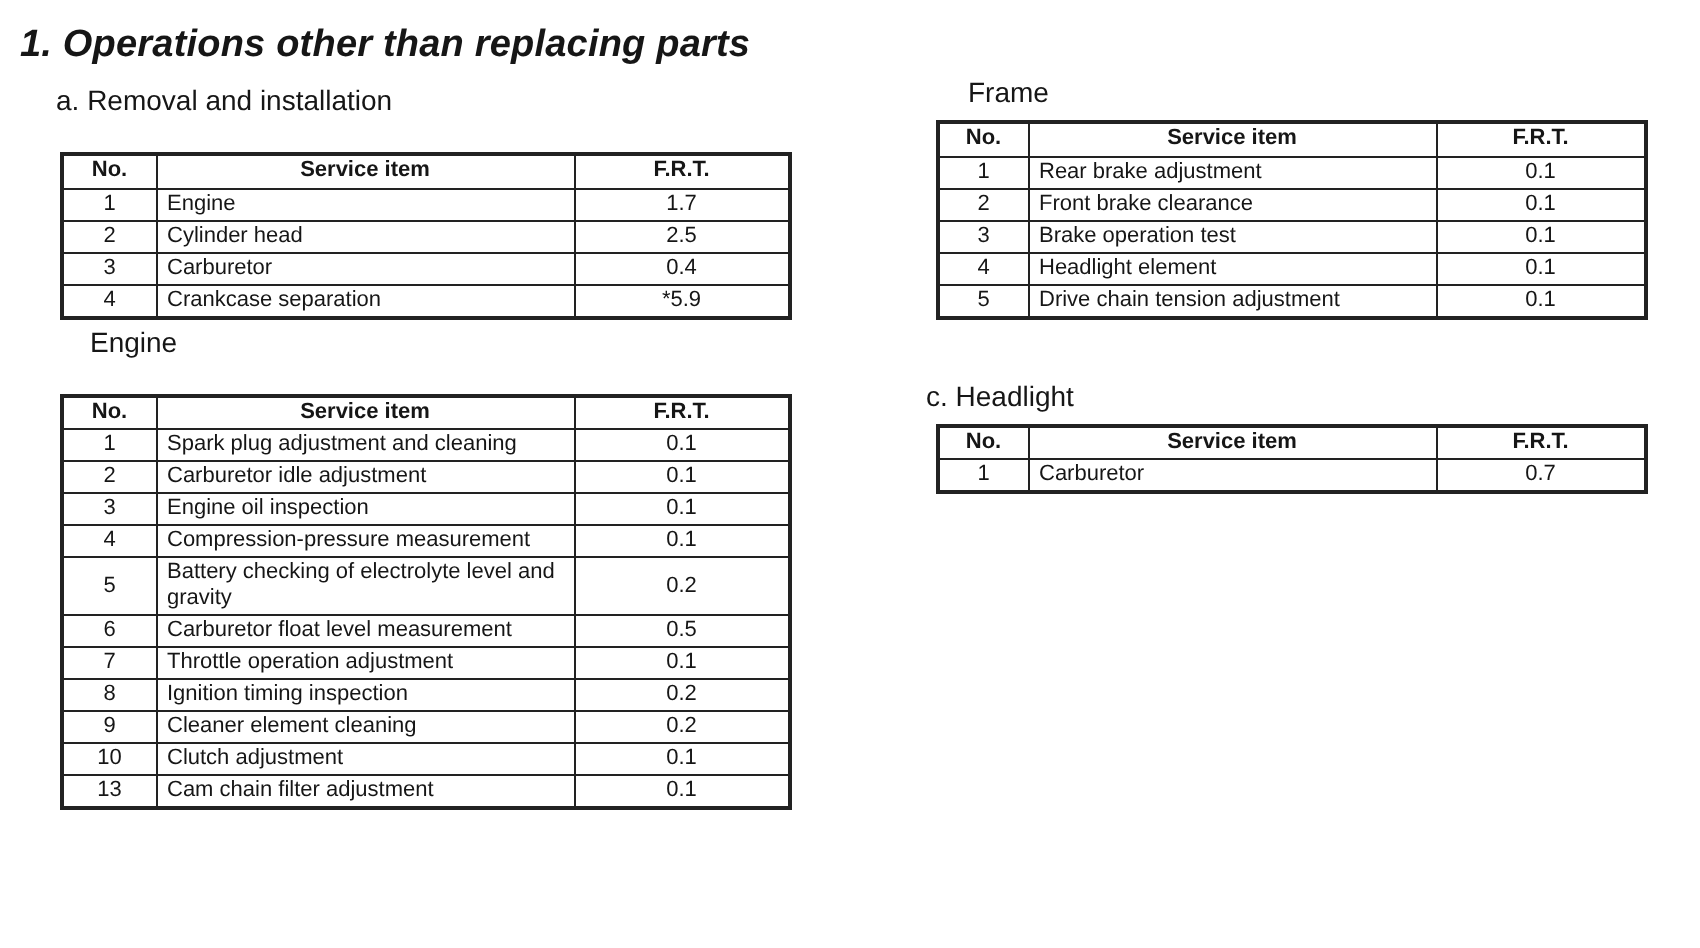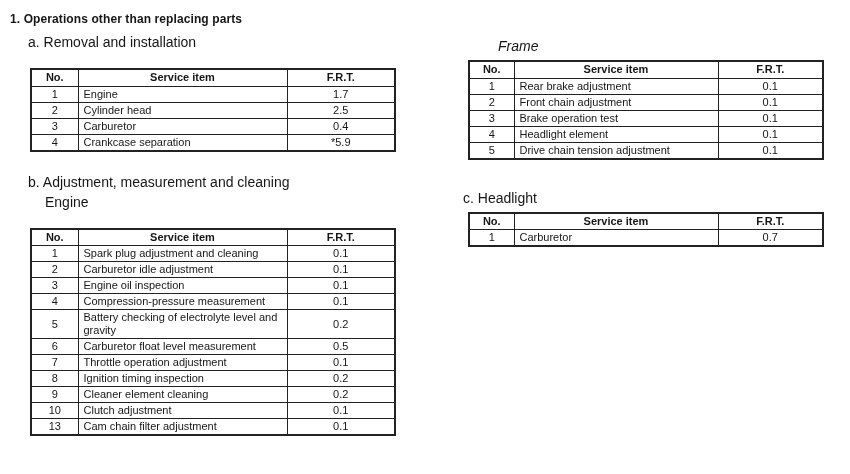--- a/index.html
+++ b/index.html
@@ -9,30 +9,31 @@
     background: #ffffff;
     font-family: "Liberation Sans", sans-serif;
     color: #161616;
   }
   body { position: relative; overflow: hidden; }
 
   .col-left  { position: absolute; left: 10px;  top: 12px; width: 426px; }
   .col-right { position: absolute; left: 460px; top: 12px; width: 380px; }
 
   .section-title {
-    font-size: 12px; font-weight: bold;
+    font-size: 19px; font-weight: bold;
     letter-spacing: 0.1px;
     margin: 0 0 8px 0;
+    font-style: italic;
   }
   .sub-heading {
     font-size: 14px;
     margin: 0 0 4px 18px;
   }
   .sub-heading.engine { margin-left: 35px; margin-top: 3px; }
-  .sub-heading.frame  { margin-left: 38px; margin-top: 26px; margin-bottom: 6px; font-style: italic; }
+  .sub-heading.frame  { margin-left: 24px; margin-top: 26px; margin-bottom: 6px; }
   .sub-heading.overhaul { margin-left: 3px; margin-top: 30px; margin-bottom: 6px; }
   .sub-heading.b-head { margin-top: 22px; }
 
   table.frt-table {
     border-collapse: collapse;
     table-layout: fixed;
     margin-left: 20px;
     margin-top: 18px;
     width: 366px;
     font-size: 11px;
@@ -99,21 +100,20 @@
           <td class="col-frt">0.4</td>
         </tr>
         <tr>
           <td class="col-no">4</td>
           <td class="col-item">Crankcase separation</td>
           <td class="col-frt">*5.9</td>
         </tr>
       </tbody>
   </table>
 
-  <div class="sub-heading b-head">b. Adjustment, measurement and cleaning</div>
   <div class="sub-heading engine">Engine</div>
 
   <table class="frt-table">
     <colgroup>
         <col class="c-no">
         <col class="c-item">
         <col class="c-frt">
       </colgroup>
     <thead>
       <tr>
@@ -201,21 +201,21 @@
       </tr>
     </thead>
     <tbody>
         <tr>
           <td class="col-no">1</td>
           <td class="col-item">Rear brake adjustment</td>
           <td class="col-frt">0.1</td>
         </tr>
         <tr>
           <td class="col-no">2</td>
-          <td class="col-item">Front chain adjustment</td>
+          <td class="col-item">Front brake clearance</td>
           <td class="col-frt">0.1</td>
         </tr>
         <tr>
           <td class="col-no">3</td>
           <td class="col-item">Brake operation test</td>
           <td class="col-frt">0.1</td>
         </tr>
         <tr>
           <td class="col-no">4</td>
           <td class="col-item">Headlight element</td>

